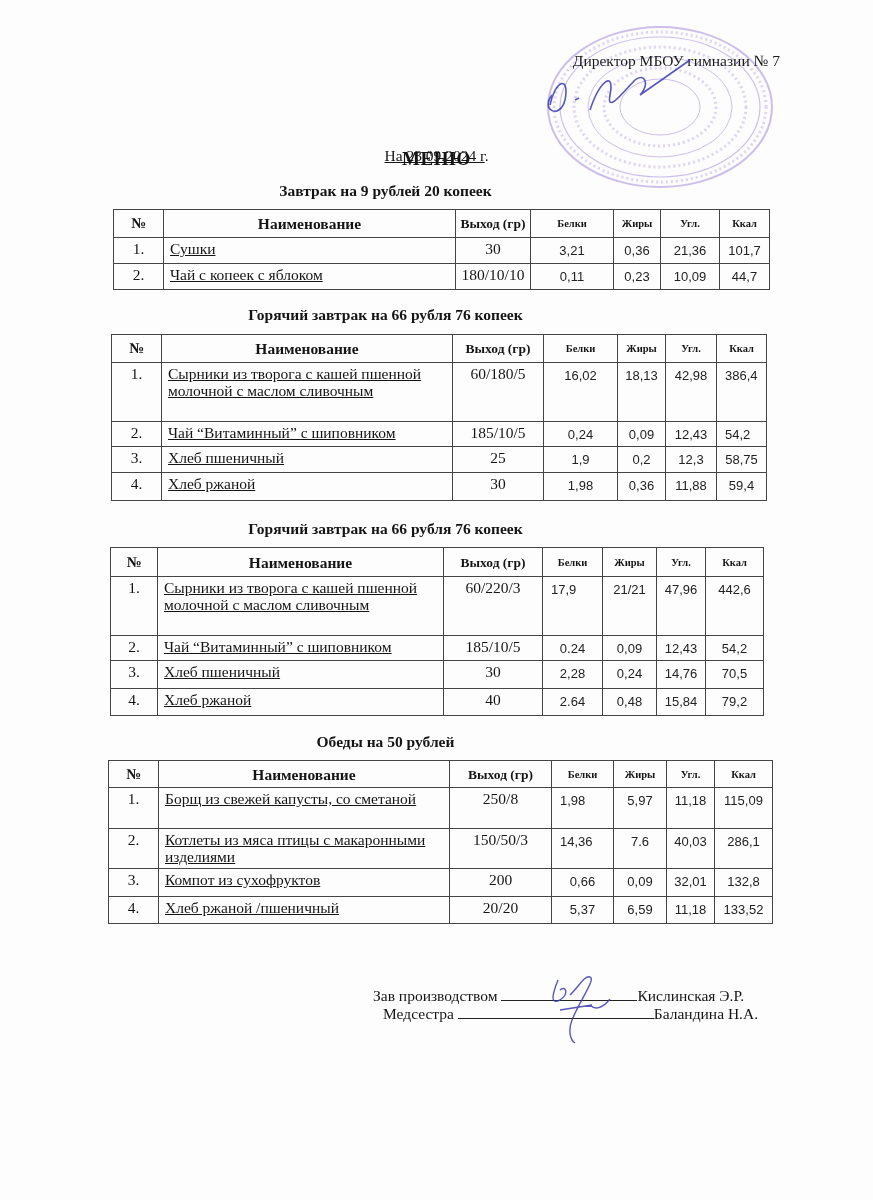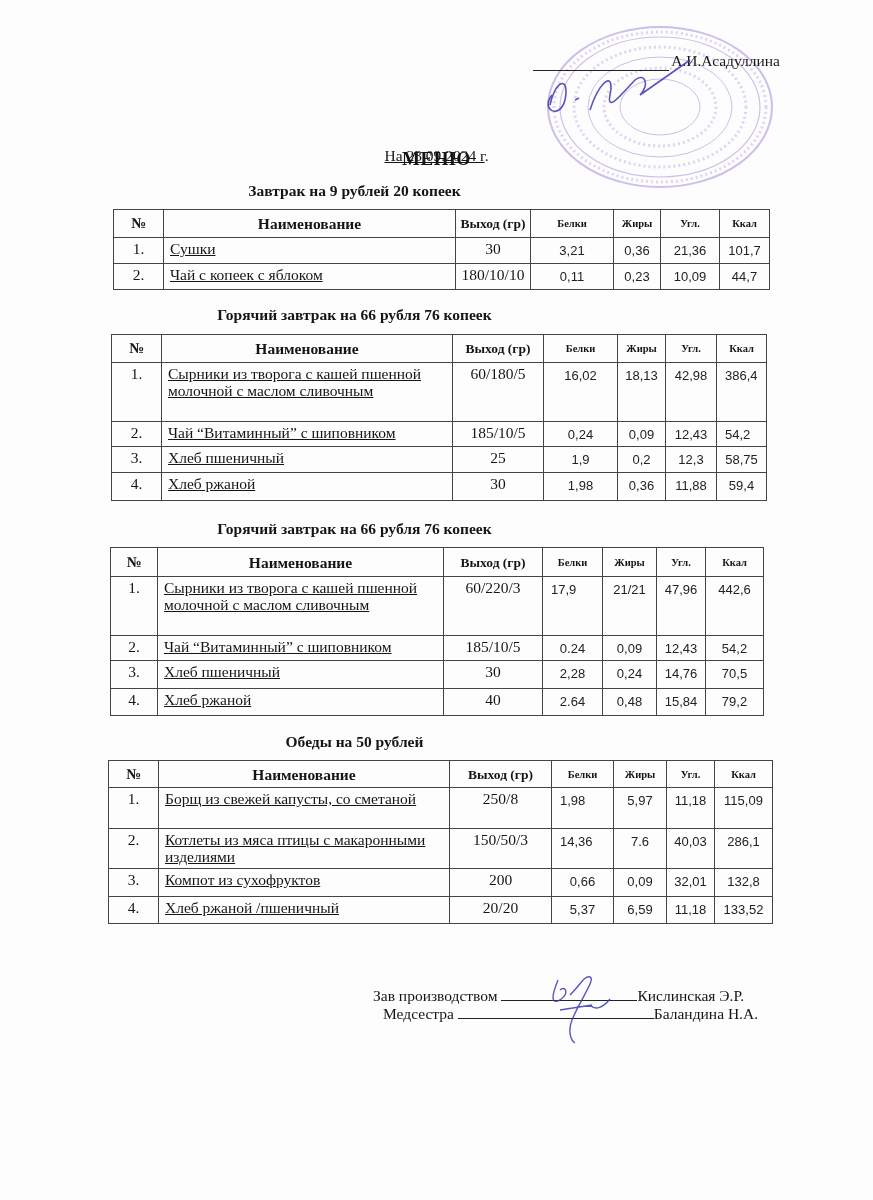--- a/index.html
+++ b/index.html
@@ -20,21 +20,21 @@
       position: absolute; left: 0; width: 873px; text-align: center; top: 125px;
       font-weight: bold; font-size: 19px; letter-spacing: 0.5px; margin-top: 23px;
     }
     .date {
       position: absolute; left: 0; width: 873px; text-align: center; top: 147px;
       font-size: 15.5px;
     }
     .date span { text-decoration: underline; }
     .sec-title {
       position: absolute; left: 0; width: 709px; text-align: center;
-      font-weight: bold; font-size: 15.5px;
+      font-weight: bold; font-size: 15.5px; padding-left: 31px;
     }
     table.menu {
       position: absolute; border-collapse: collapse; table-layout: fixed;
       border: 1.5px solid #333;
     }
     table.menu td, table.menu th {
       border: 1px solid #444; padding: 0 4px; vertical-align: top;
       font-size: 15.5px; line-height: 17px; font-weight: normal;
     }
     table.menu th { font-weight: bold; text-align: center; vertical-align: middle; }
@@ -69,21 +69,21 @@
     <ellipse cx="120" cy="85" rx="86" ry="60"></ellipse>
     <ellipse cx="120" cy="85" rx="56" ry="39"></ellipse>
   </g>
 </svg>
 
 <svg class="sig1" viewBox="0 0 170 80">
   <path d="M20 55 C 25 30, 40 25, 35 50 C 30 70, 10 60, 22 45 M45 50 l4 -2 M60 60 C 70 30, 85 20, 80 45 C 76 65, 95 40, 105 30 C 115 22, 120 35, 110 45 L 160 10" fill="none" stroke="#3a3ab0" stroke-width="1.6" stroke-opacity="0.85"></path>
 </svg>
 
 <div class="approve">
-  <span class="line"><span class="sigline"></span><span>А.И.Асадуллина</span></span>
+  <span class="line">Директор МБОУ гимназии № 7</span>
 </div>
 
 <div class="title">МЕНЮ</div>
 <div class="date"><span>На 23.09.2024 г</span><b style="font-weight:normal">.</b></div>
 
 <div class="sec-title" style="top:182px;">Завтрак на 9 рублей 20 копеек</div>
 <table class="menu" style="left:113px; top:209px; width:656px;">
   <colgroup>
       <col style="width:50px">
       <col style="width:292px">

